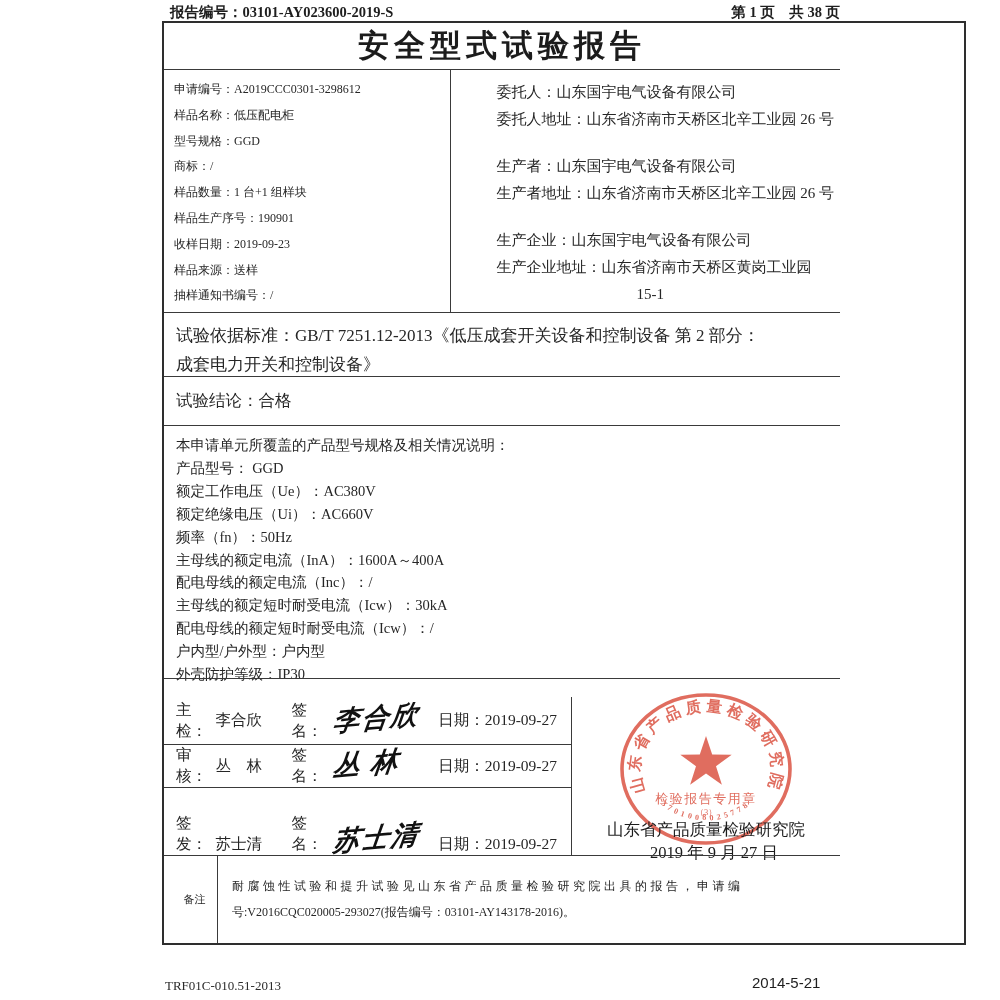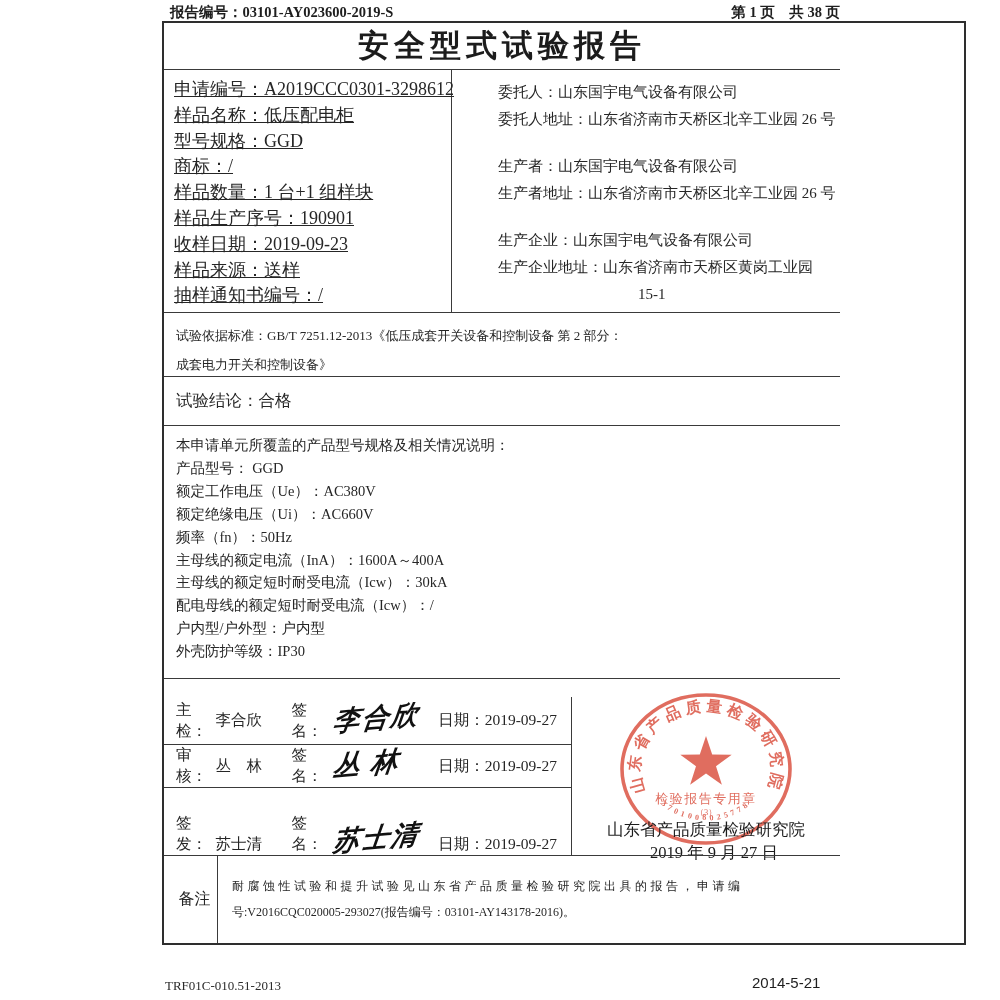--- a/index.html
+++ b/index.html
@@ -18,26 +18,26 @@
     border:2px solid #2e2e2e;box-sizing:border-box;background:#fff;
   }
   .sect{position:absolute;left:0;width:676px;box-sizing:border-box;}
   .bt{border-top:1.5px solid #3a3a3a;}
   
   .title-sect{top:0;height:46px;display:flex;align-items:center;justify-content:center;}
   .doc-title{font-size:31px;font-weight:bold;letter-spacing:5px;color:#1c1c1c;}
   
   .info-sect{top:46px;height:243px;display:flex;}
   .info-left{width:288px;border-right:1.5px solid #3a3a3a;box-sizing:border-box;
-             padding:7px 6px 0 10px;font-size:18px;line-height:25.8px;white-space:nowrap;text-decoration:underline;}
+             padding:7px 6px 0 10px;font-size:12px;line-height:25.8px;white-space:nowrap;}
   .info-right{flex:1;padding:9px 6px 0 10px;font-size:15px;line-height:27px;white-space:nowrap;}
   .grp{margin-bottom:20px;margin-left:36px;}
   .indent2{padding-left:140px;}
   
-  .std-sect{top:289px;height:64px;padding:8px 12px 0 12px;font-size:13px;line-height:29px;}
+  .std-sect{top:289px;height:64px;padding:8px 12px 0 12px;font-size:17px;line-height:29px;}
   .concl-sect{top:353px;height:49px;padding:13px 12px 0 12px;font-size:16.5px;}
   
   .cov-sect{top:402px;height:253px;padding:8px 12px 0 12px;font-size:14.5px;line-height:22.9px;white-space:nowrap;}
   
   .sig-sect{top:655px;height:177px;display:flex;}
   .sig-left{width:408px;border-right:1.5px solid #3a3a3a;box-sizing:border-box;display:flex;flex-direction:column;margin-top:18px;}
   .sig-row{display:flex;align-items:center;padding:0 14px 0 12px;font-size:15.5px;box-sizing:border-box;}
   .sig-row1{height:53px;}
   .sig-row2{height:48px;border-top:1.5px solid #3a3a3a;}
   .sig-row3{height:76px;border-top:1.5px solid #3a3a3a;align-items:flex-end;}
@@ -49,21 +49,21 @@
     color:#111;letter-spacing:2px;white-space:nowrap;
   }
   .sig-date{margin-left:auto;white-space:nowrap;}
   .sig-right{flex:1;position:relative;}
   .stamp-svg{position:absolute;left:24px;top:12px;opacity:0.88;}
   .stamp-org{position:absolute;left:0;top:140px;width:100%;text-align:center;font-size:16.5px;color:#1c1c1c;}
   .stamp-date{position:absolute;left:8px;top:163px;width:100%;text-align:center;font-size:16.5px;color:#1c1c1c;}
   
   .rem-sect{top:832px;height:88px;display:flex;}
   .rem-label{width:54px;border-right:1.5px solid #3a3a3a;box-sizing:border-box;
-             display:flex;align-items:center;justify-content:center;font-size:16px;padding-left:8px;}
+             display:flex;align-items:center;justify-content:center;font-size:11px;padding-left:8px;}
   .rem-body{flex:1;padding:17px 14px 0 14px;font-size:12px;line-height:26px;}
   .rem-line1{letter-spacing:3.5px;white-space:nowrap;}
   .rem-line2{white-space:nowrap;}
   
   .ftr-left{position:absolute;left:165px;top:978px;font-size:13px;color:#2a2a2a;}
   .ftr-right{position:absolute;left:752px;top:974px;font-size:15px;font-family:"Liberation Sans","DejaVu Sans",sans-serif;color:#1e1e1e;}
 </style>
 </head>
 <body>
 
@@ -116,20 +116,21 @@
       <div>试验结论：合格</div>
     </div>
 
     <div class="sect cov-sect bt">
       <div>本申请单元所覆盖的产品型号规格及相关情况说明：</div>
       <div>产品型号： GGD</div>
       <div>额定工作电压（Ue）：AC380V</div>
       <div>额定绝缘电压（Ui）：AC660V</div>
       <div>频率（fn）：50Hz</div>
       <div>主母线的额定电流（InA）：1600A～400A</div>
+      <div>配电母线的额定电流（Inc）：/</div>
       <div>主母线的额定短时耐受电流（Icw）：30kA</div>
       <div>配电母线的额定短时耐受电流（Icw）：/</div>
       <div>户内型/户外型：户内型</div>
       <div>外壳防护等级：IP30</div>
     </div>
 
     <div class="sect sig-sect bt">
       <div class="sig-left">
         <div class="sig-row sig-row1">
           <span>主检：</span>

